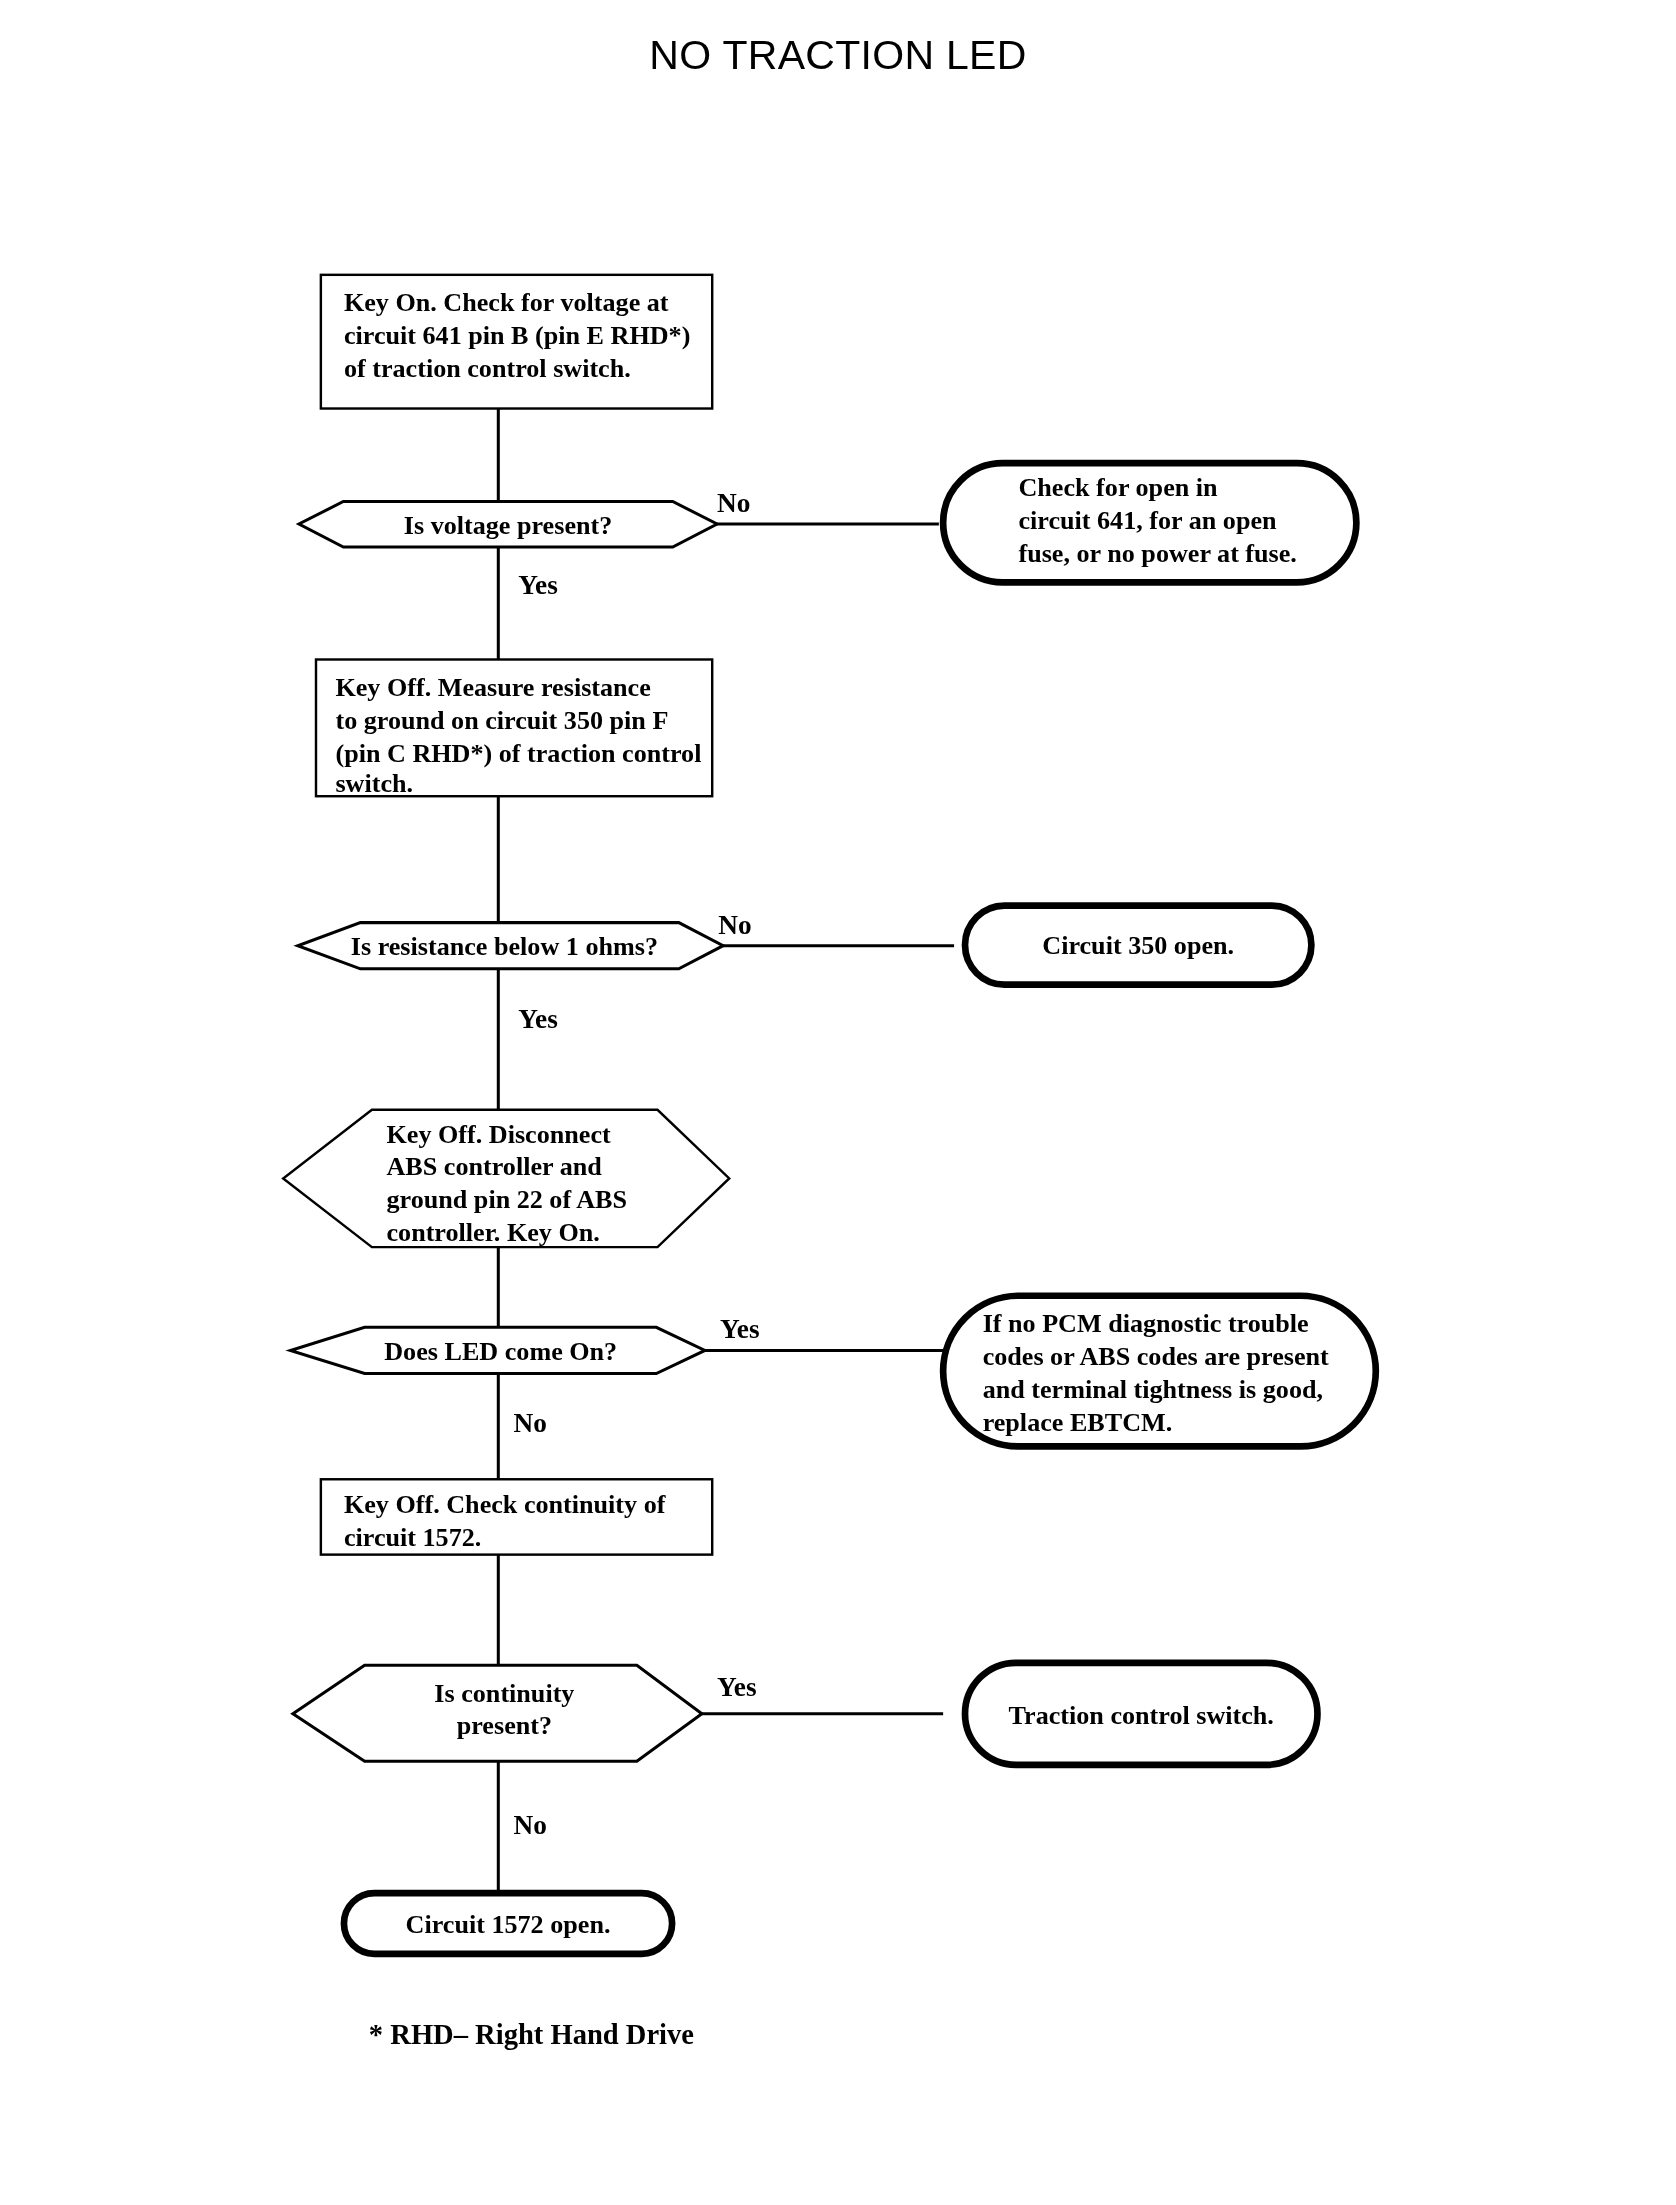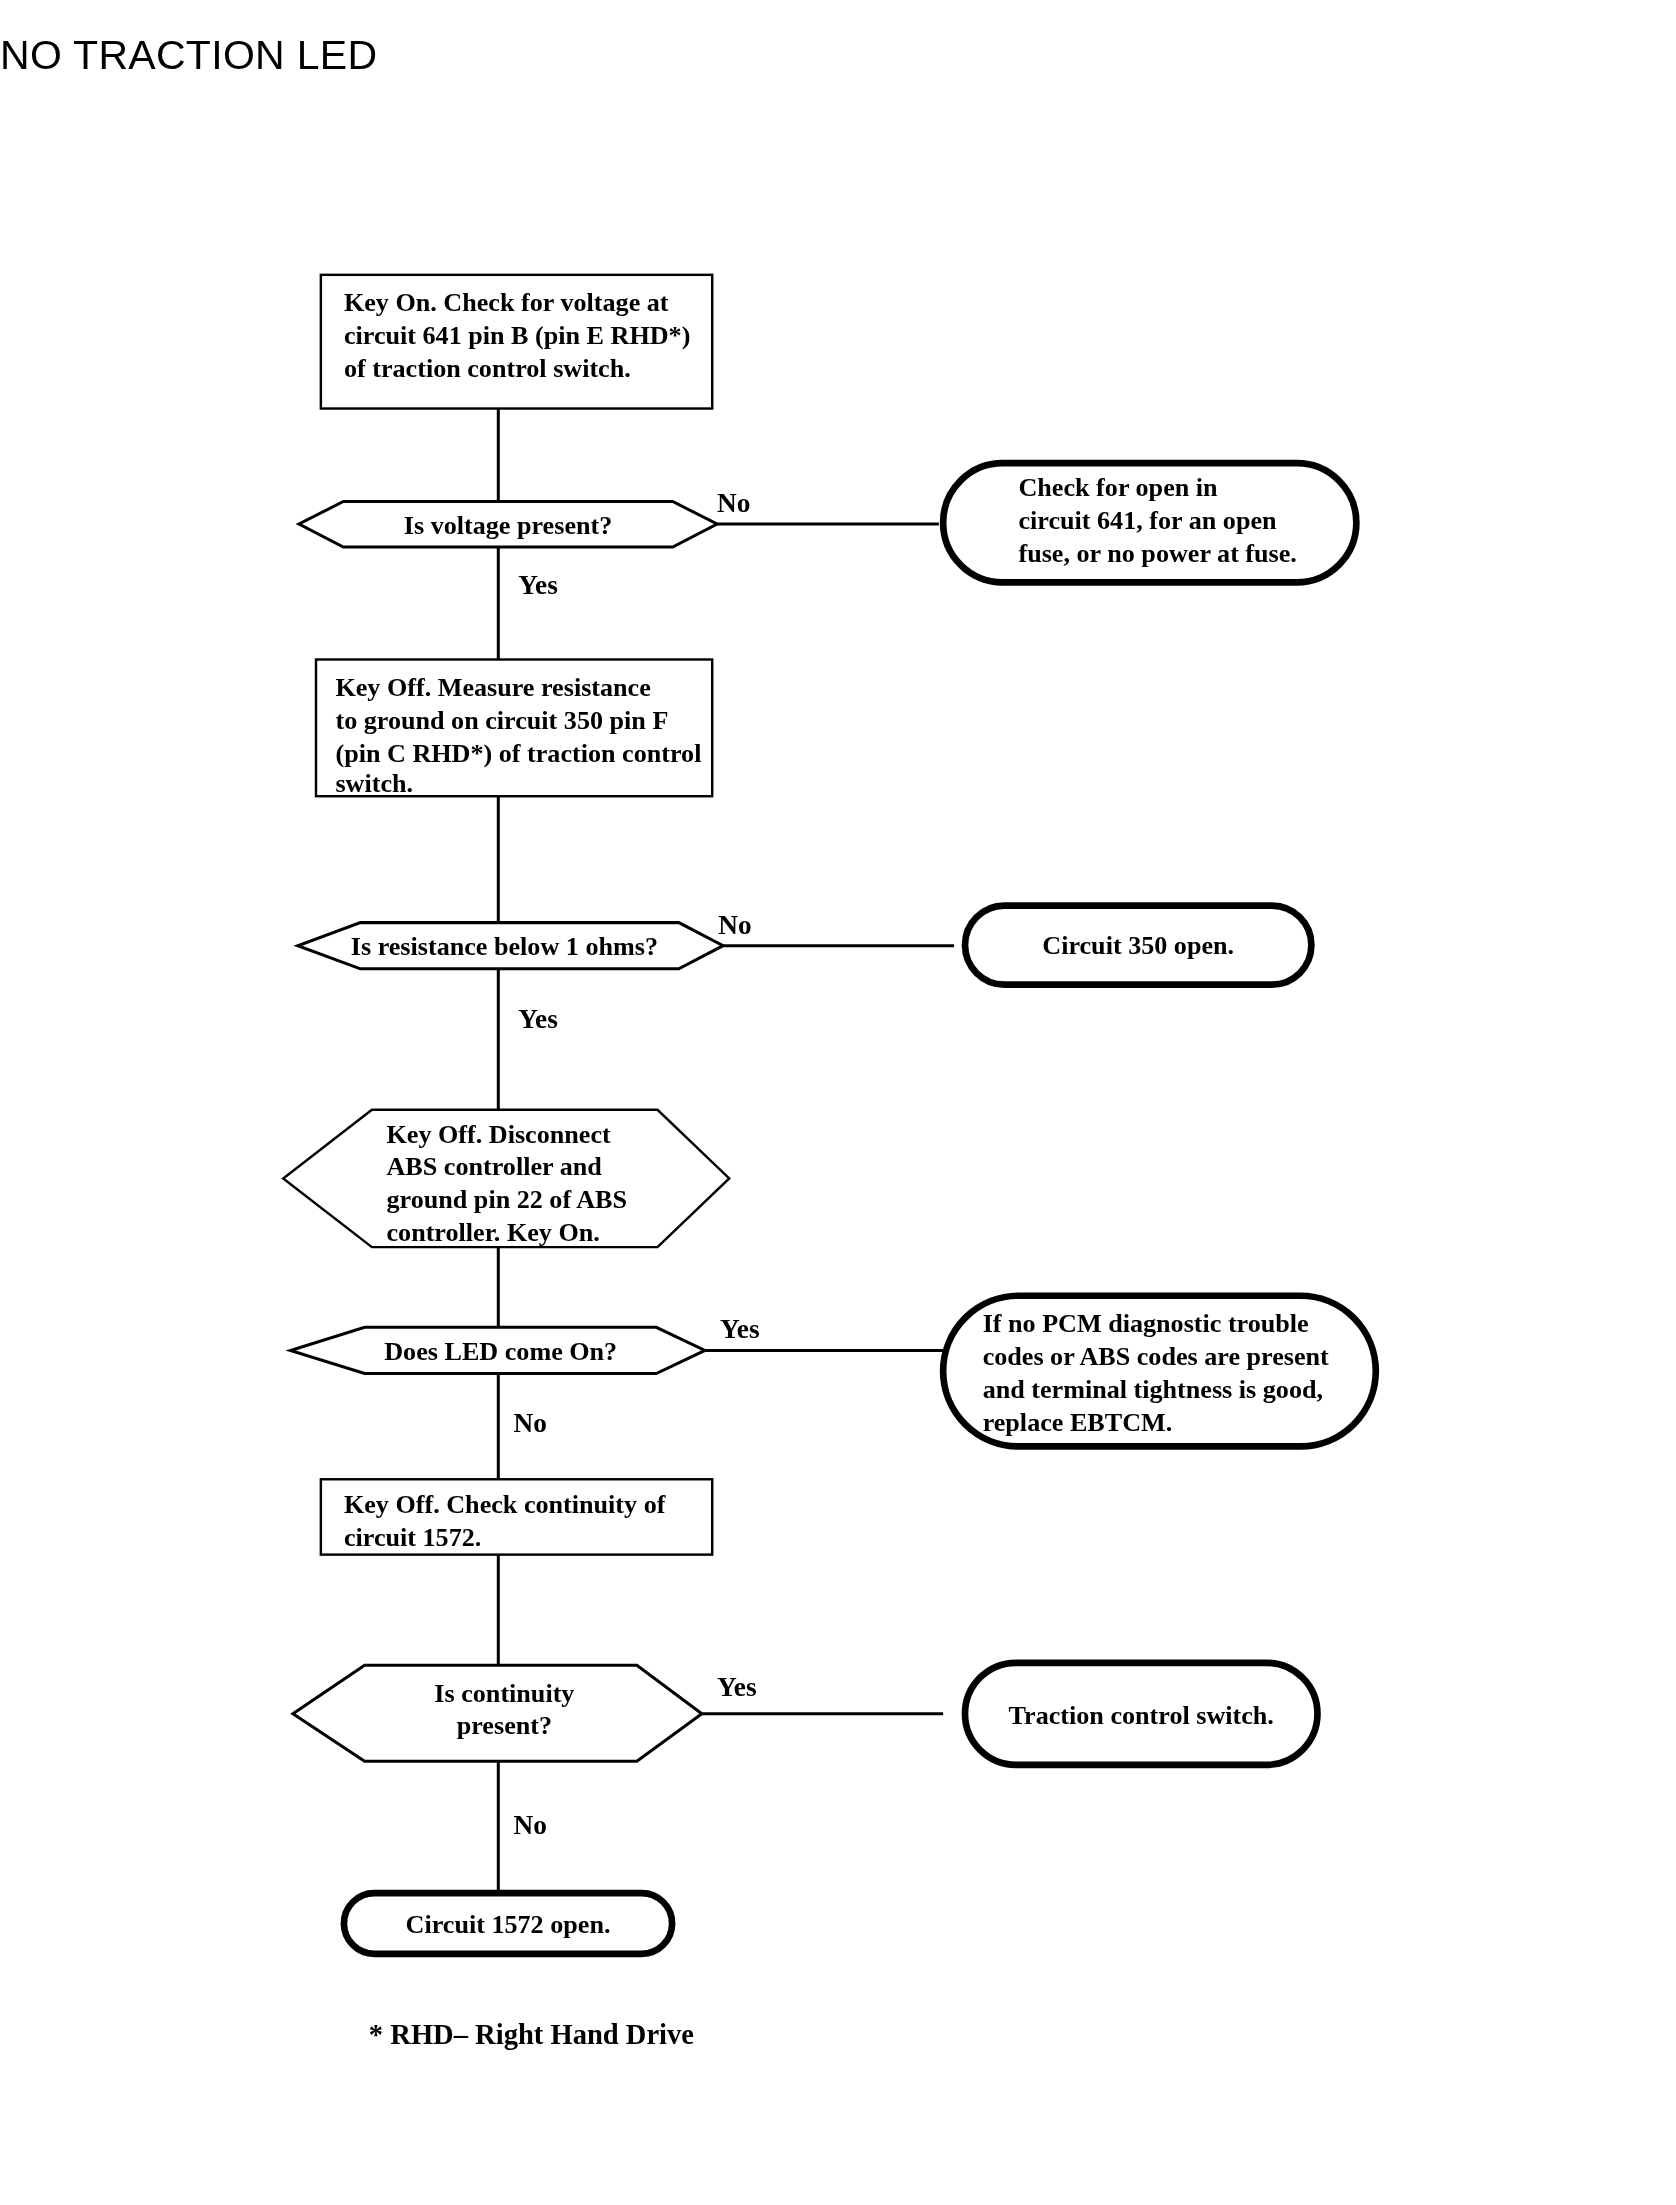--- a/index.html
+++ b/index.html
@@ -14,20 +14,21 @@
     height: 2205px;
     background: #ffffff;
     overflow: hidden;
     font-family: "Liberation Serif", "DejaVu Serif", serif;
   }
   #page-title {
     position: absolute;
     left: 0;
     top: 32px;
     width: 1676px;
+    text-align: center;
     font-family: "Liberation Sans", "DejaVu Sans", sans-serif;
     font-size: 41px;
     font-weight: 400;
     color: #000000;
     letter-spacing: 0.3px;
   }
   svg#flow {
     position: absolute;
     left: 0;
     top: 0;

